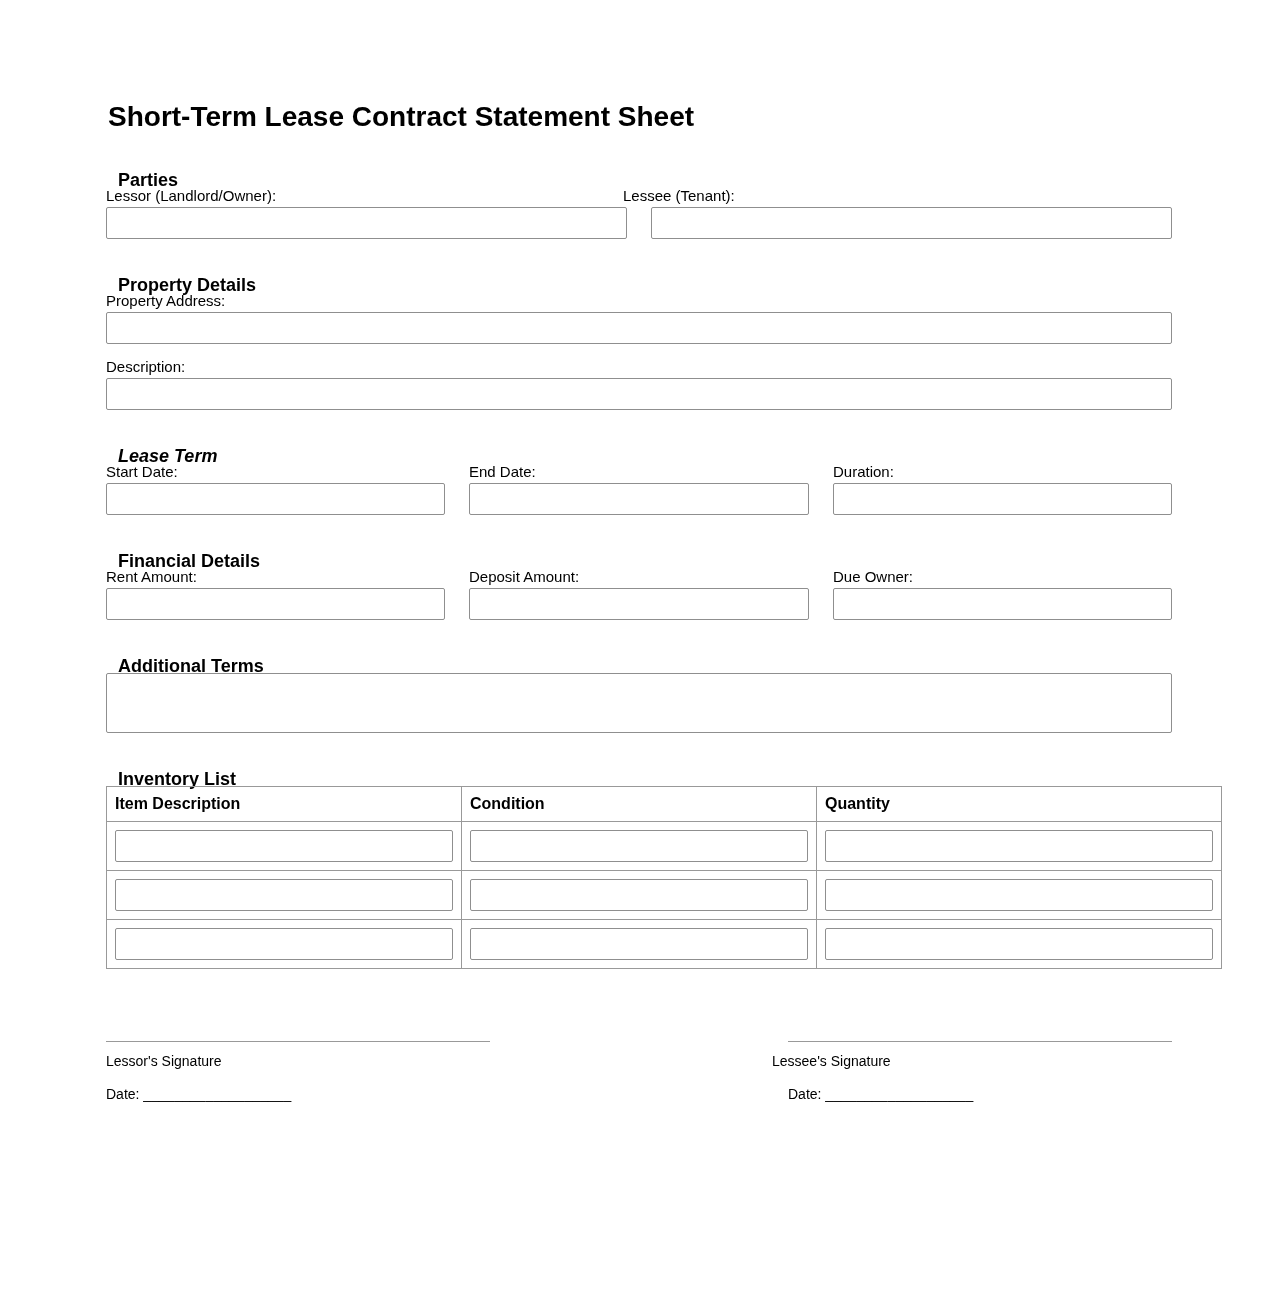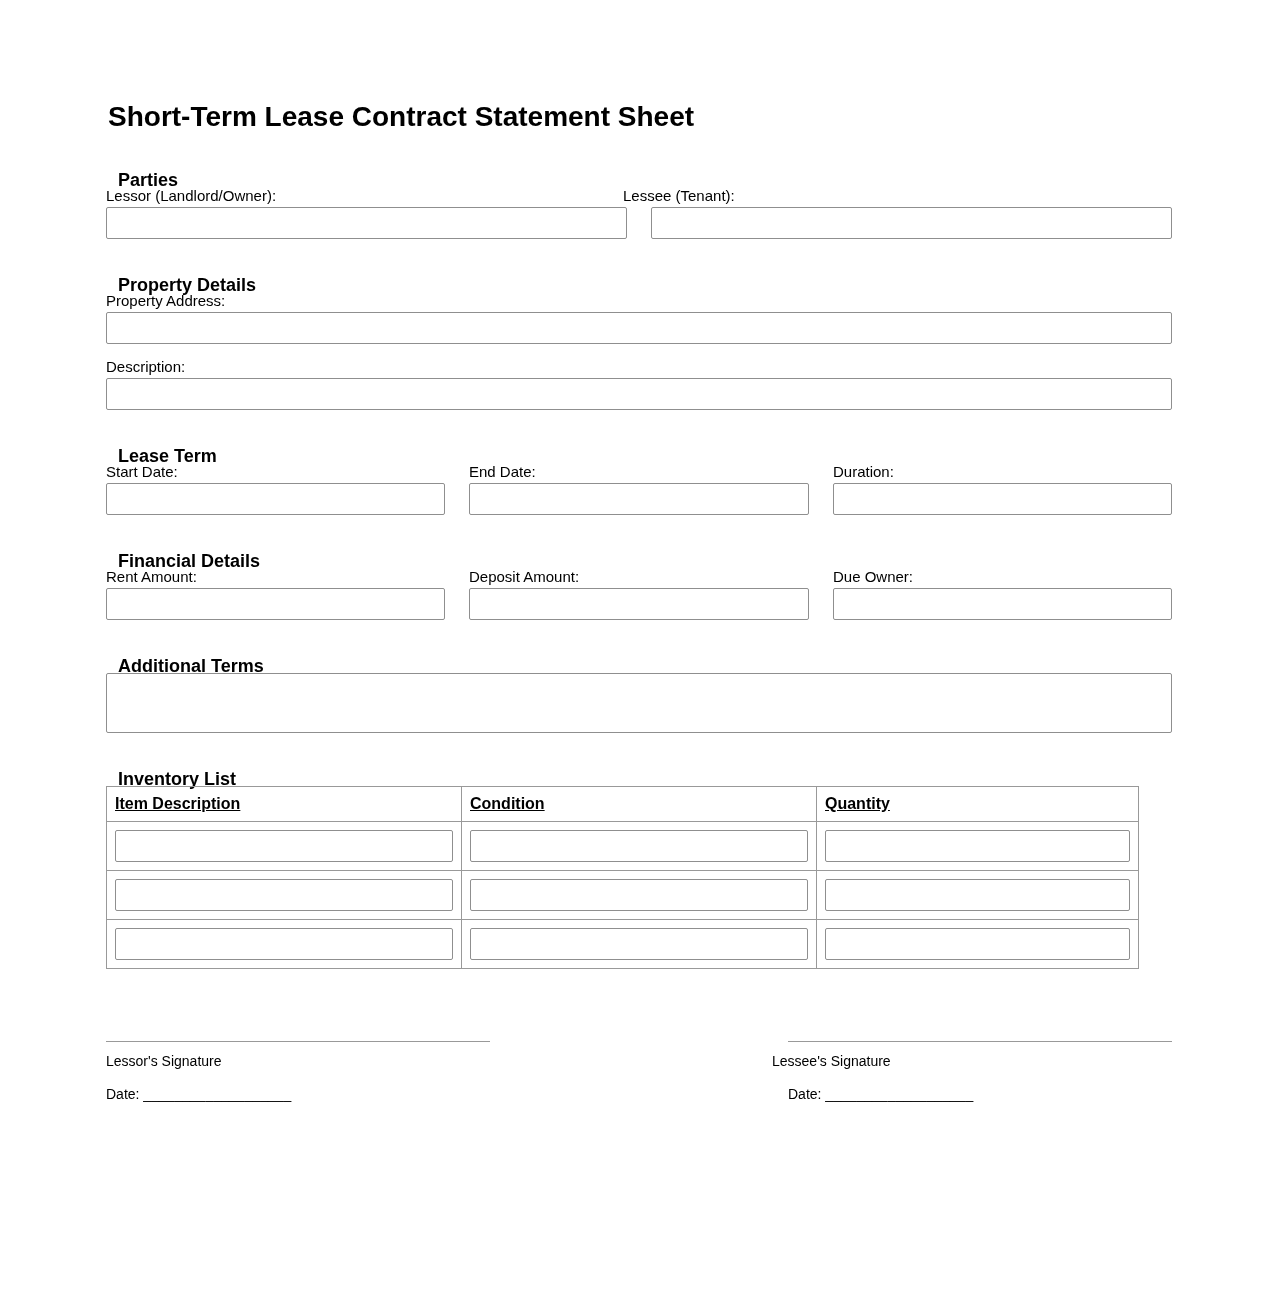--- a/index.html
+++ b/index.html
@@ -3,21 +3,21 @@
 <meta charset="utf-8">
 <style>
   html,body{margin:0;padding:0;background:#fff;}
   body{width:1278px;height:1300px;font-family:"Liberation Sans",sans-serif;color:#000;}
   .container{position:absolute;left:106px;top:0;width:1066px;}
   h1{position:absolute;top:100px;left:2px;margin:0;font-size:28px;font-weight:bold;line-height:34px;white-space:nowrap;}
   .sec{position:absolute;left:0;margin:12px;font-size:18px;font-weight:bold;line-height:22px;}
   .lbl{position:absolute;font-size:15px;line-height:18px;white-space:nowrap;}
   .inp{position:absolute;box-sizing:border-box;height:32px;border:1px solid #8f8f8f;border-radius:2px;background:#fff;padding:0 6px;font-family:"Liberation Sans",sans-serif;font-size:15px;outline:none;}
   textarea.inp{resize:none;padding:6px;}
-  table.inv{position:absolute;left:0;top:786px;width:1033px;border-collapse:collapse;text-decoration:underline;}
+  table.inv{position:absolute;left:0;top:786px;width:1116px;border-collapse:collapse;}
   table.inv th,table.inv td{border:1px solid #999;}
   table.inv th{text-align:left;font-size:16px;font-weight:bold;height:34px;padding:0 8px;}
   table.inv td{height:48px;padding:0 8px;}
   table.inv td input{width:100%;box-sizing:border-box;height:32px;border:1px solid #8f8f8f;border-radius:2px;font-family:"Liberation Sans",sans-serif;font-size:15px;padding:0 6px;}
   .sigline{position:absolute;height:0;border-top:1px solid #999;width:384px;}
   .sigtext{position:absolute;font-size:14px;line-height:18px;white-space:nowrap;}
 </style>
 </head>
 <body>
 
@@ -29,21 +29,21 @@
   <input class="inp" style="left: 0px; top: 207px; width: 521px;" type="text">
   <label class="lbl" style="left:517px;top:187px;">Lessee (Tenant):</label>
   <input class="inp" style="left: 545px; top: 207px; width: 521px;" type="text">
 
   <h2 class="sec" style="top:262px;">Property Details</h2>
   <label class="lbl" style="left:0;top:292px;">Property Address:</label>
   <input class="inp" style="left: 0px; top: 312px; width: 1066px;" type="text">
   <label class="lbl" style="left:0;top:358px;">Description:</label>
   <input class="inp" style="left: 0px; top: 378px; width: 1066px;" type="text">
 
-  <h2 class="sec" style="top:433px;">Lease Term</h2>
+  <h2 class="sec" style="top:433px;font-style:italic;">Lease Term</h2>
   <label class="lbl" style="left:0;top:463px;text-align:right;">Start Date:</label>
   <input class="inp" style="left: 0px; top: 483px; width: 339px;" type="text">
   <label class="lbl" style="left:363px;top:463px;">End Date:</label>
   <input class="inp" style="left: 363px; top: 483px; width: 340px;" type="text">
   <label class="lbl" style="left:727px;top:463px;">Duration:</label>
   <input class="inp" style="left: 727px; top: 483px; width: 339px;" type="text">
 
   <h2 class="sec" style="top:538px;">Financial Details</h2>
   <label class="lbl" style="left:0;top:568px;">Rent Amount:</label>
   <input class="inp" style="left: 0px; top: 588px; width: 339px;" type="text">

